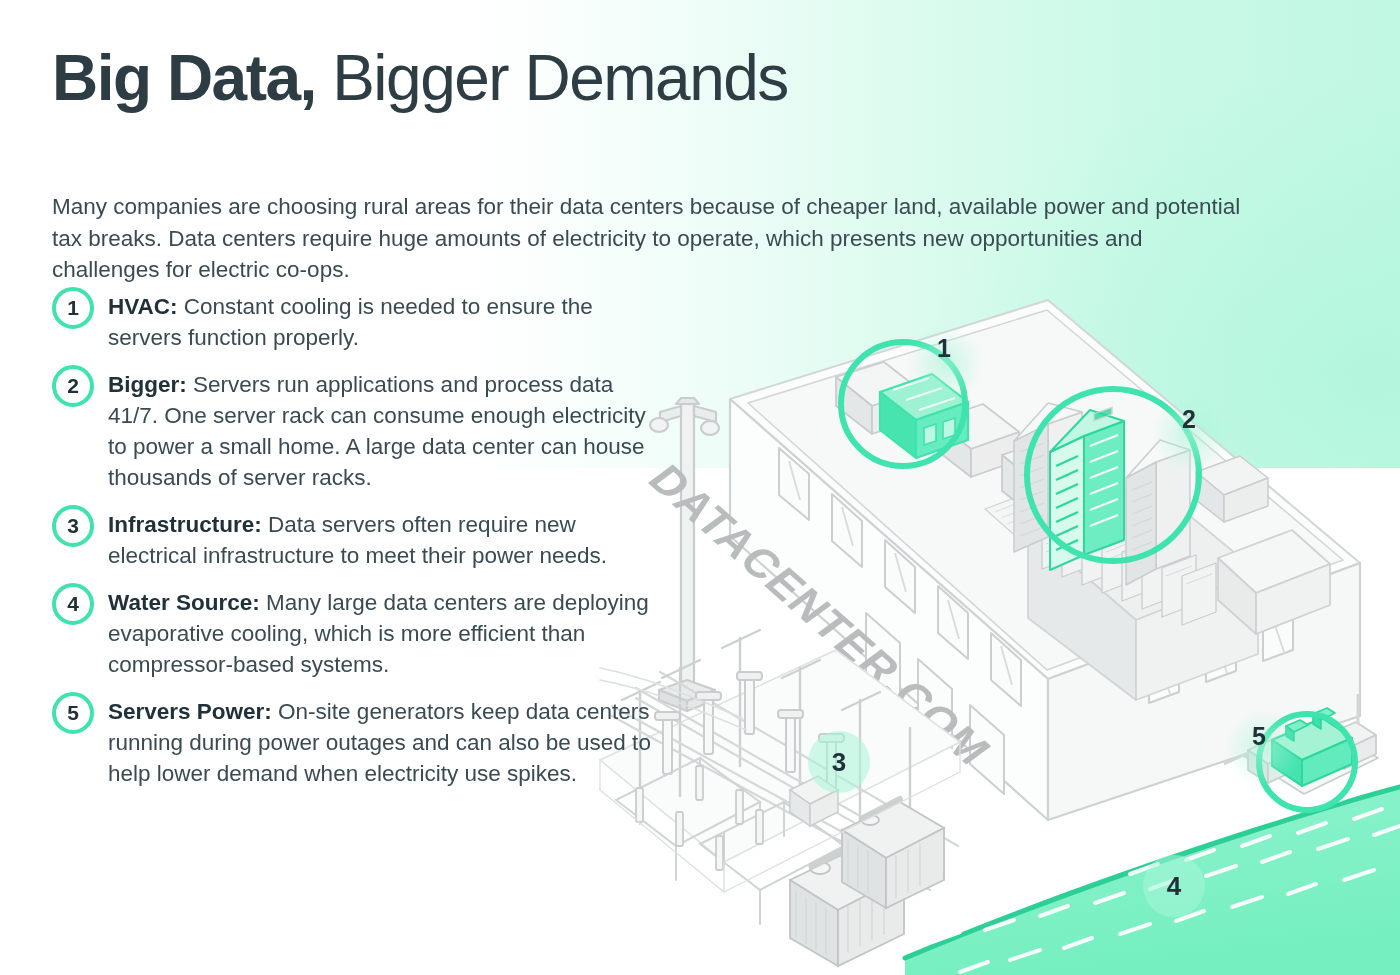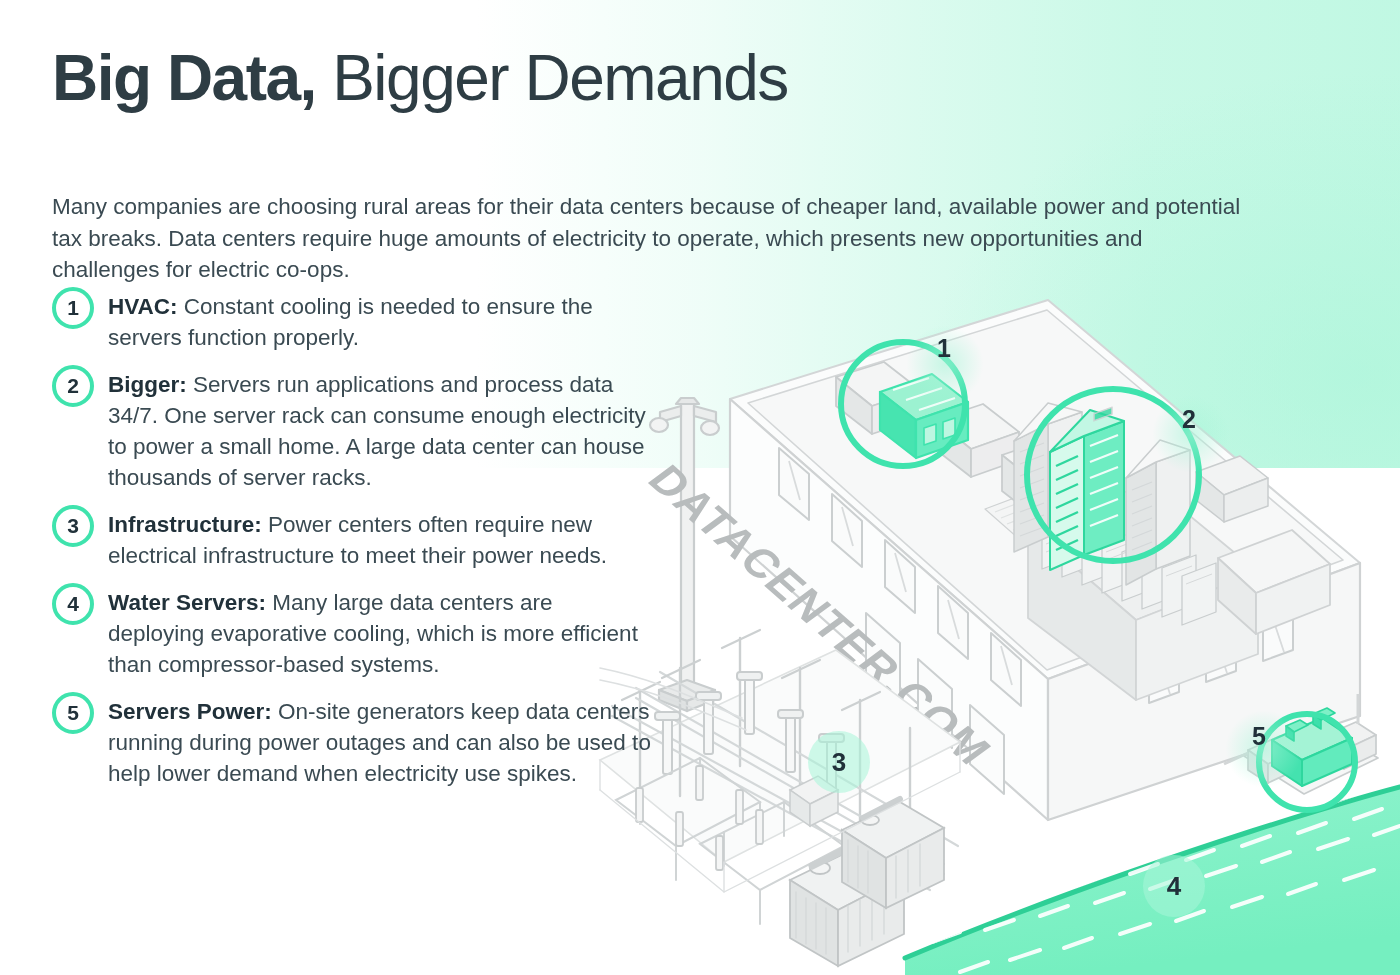--- a/index.html
+++ b/index.html
@@ -593,31 +593,31 @@
 
   <div class="list">
 
     <div class="list-item">
       <div class="badge">1</div>
       <div class="item-text"><span class="lead">HVAC:</span><span> Constant cooling is needed to ensure the servers function properly.</span></div>
     </div>
 
     <div class="list-item">
       <div class="badge">2</div>
-      <div class="item-text"><span class="lead">Bigger:</span><span> Servers run applications and process data 34/7. One server rack can consume enough electricity to power a small home. A large data center can house thousands of server racks.</span></div>
+      <div class="item-text"><span class="lead">Bigger:</span><span> Servers run applications and process data 41/7. One server rack can consume enough electricity to power a small home. A large data center can house thousands of server racks.</span></div>
     </div>
 
     <div class="list-item">
       <div class="badge">3</div>
-      <div class="item-text"><span class="lead">Infrastructure:</span><span> Power centers often require new electrical infrastructure to meet their power needs.</span></div>
+      <div class="item-text"><span class="lead">Infrastructure:</span><span> Data servers often require new electrical infrastructure to meet their power needs.</span></div>
     </div>
 
     <div class="list-item">
       <div class="badge">4</div>
-      <div class="item-text"><span class="lead">Water Servers:</span><span> Many large data centers are deploying evaporative cooling, which is more efficient than compressor-based systems.</span></div>
+      <div class="item-text"><span class="lead">Water Source:</span><span> Many large data centers are deploying evaporative cooling, which is more efficient than compressor-based systems.</span></div>
     </div>
 
     <div class="list-item">
       <div class="badge">5</div>
       <div class="item-text"><span class="lead">Servers Power:</span><span> On-site generators keep data centers running during power outages and can also be used to help lower demand when electricity use spikes.</span></div>
     </div>
 
   </div>
 
 </div>

